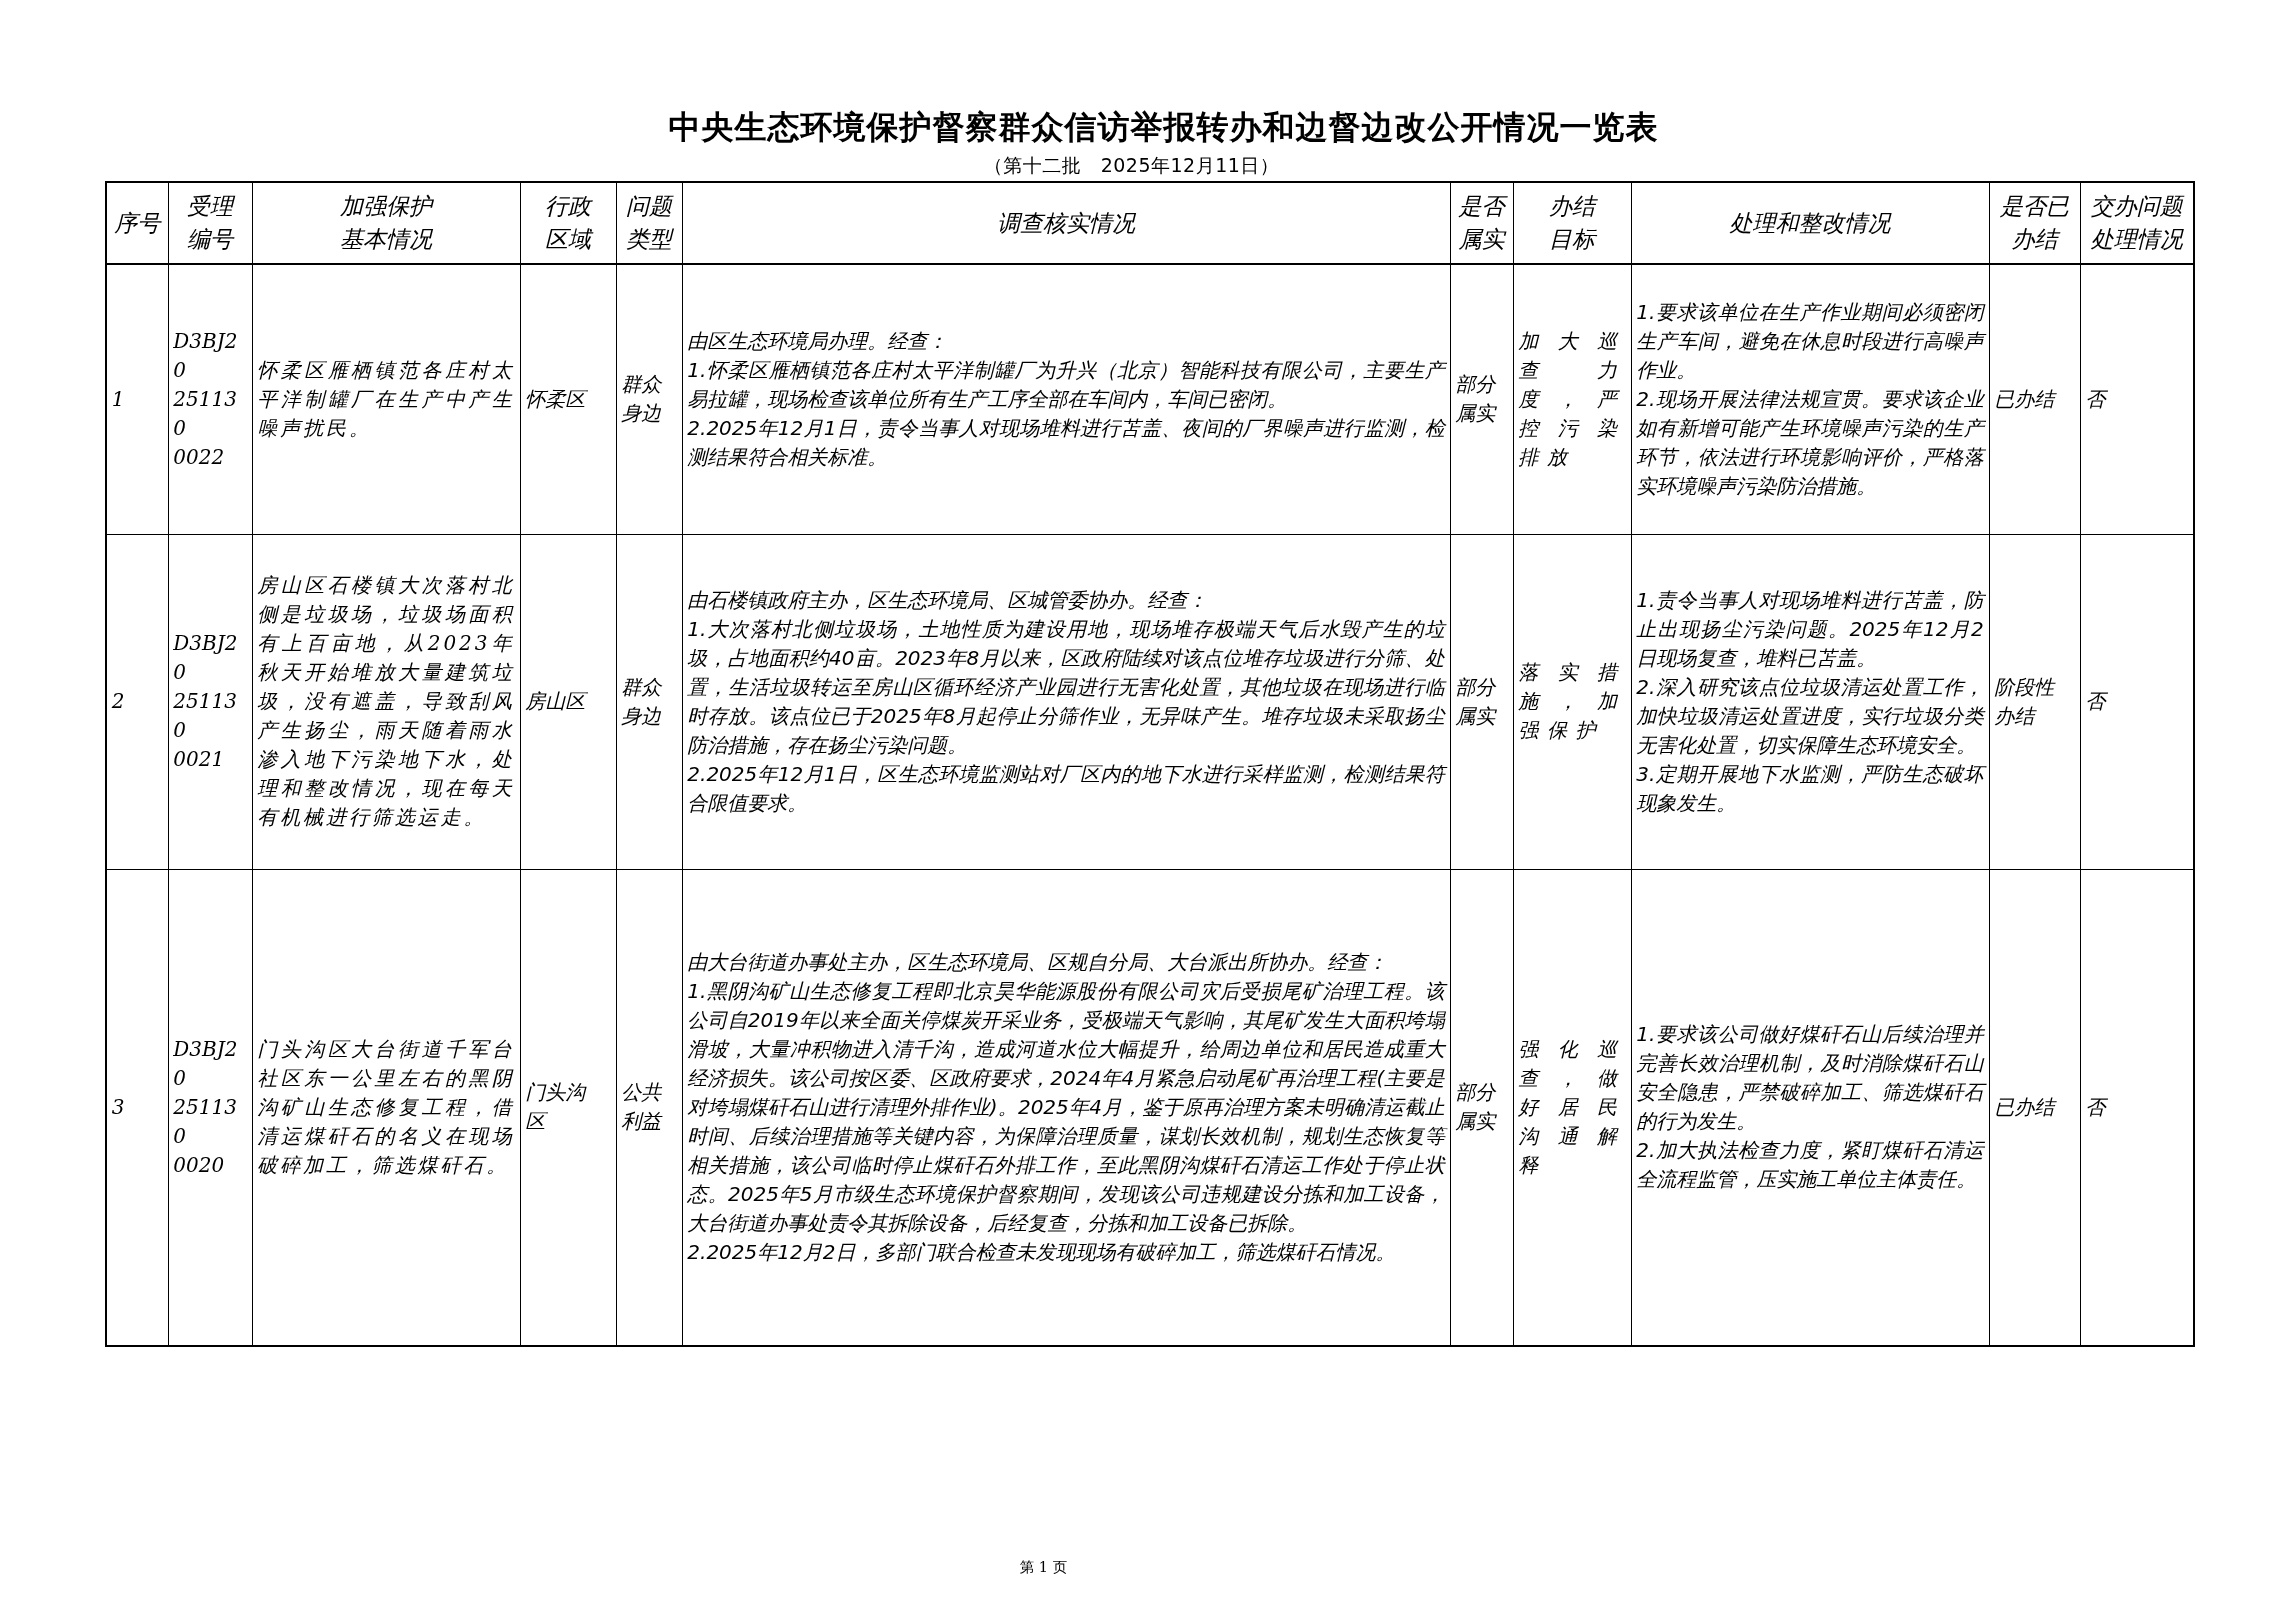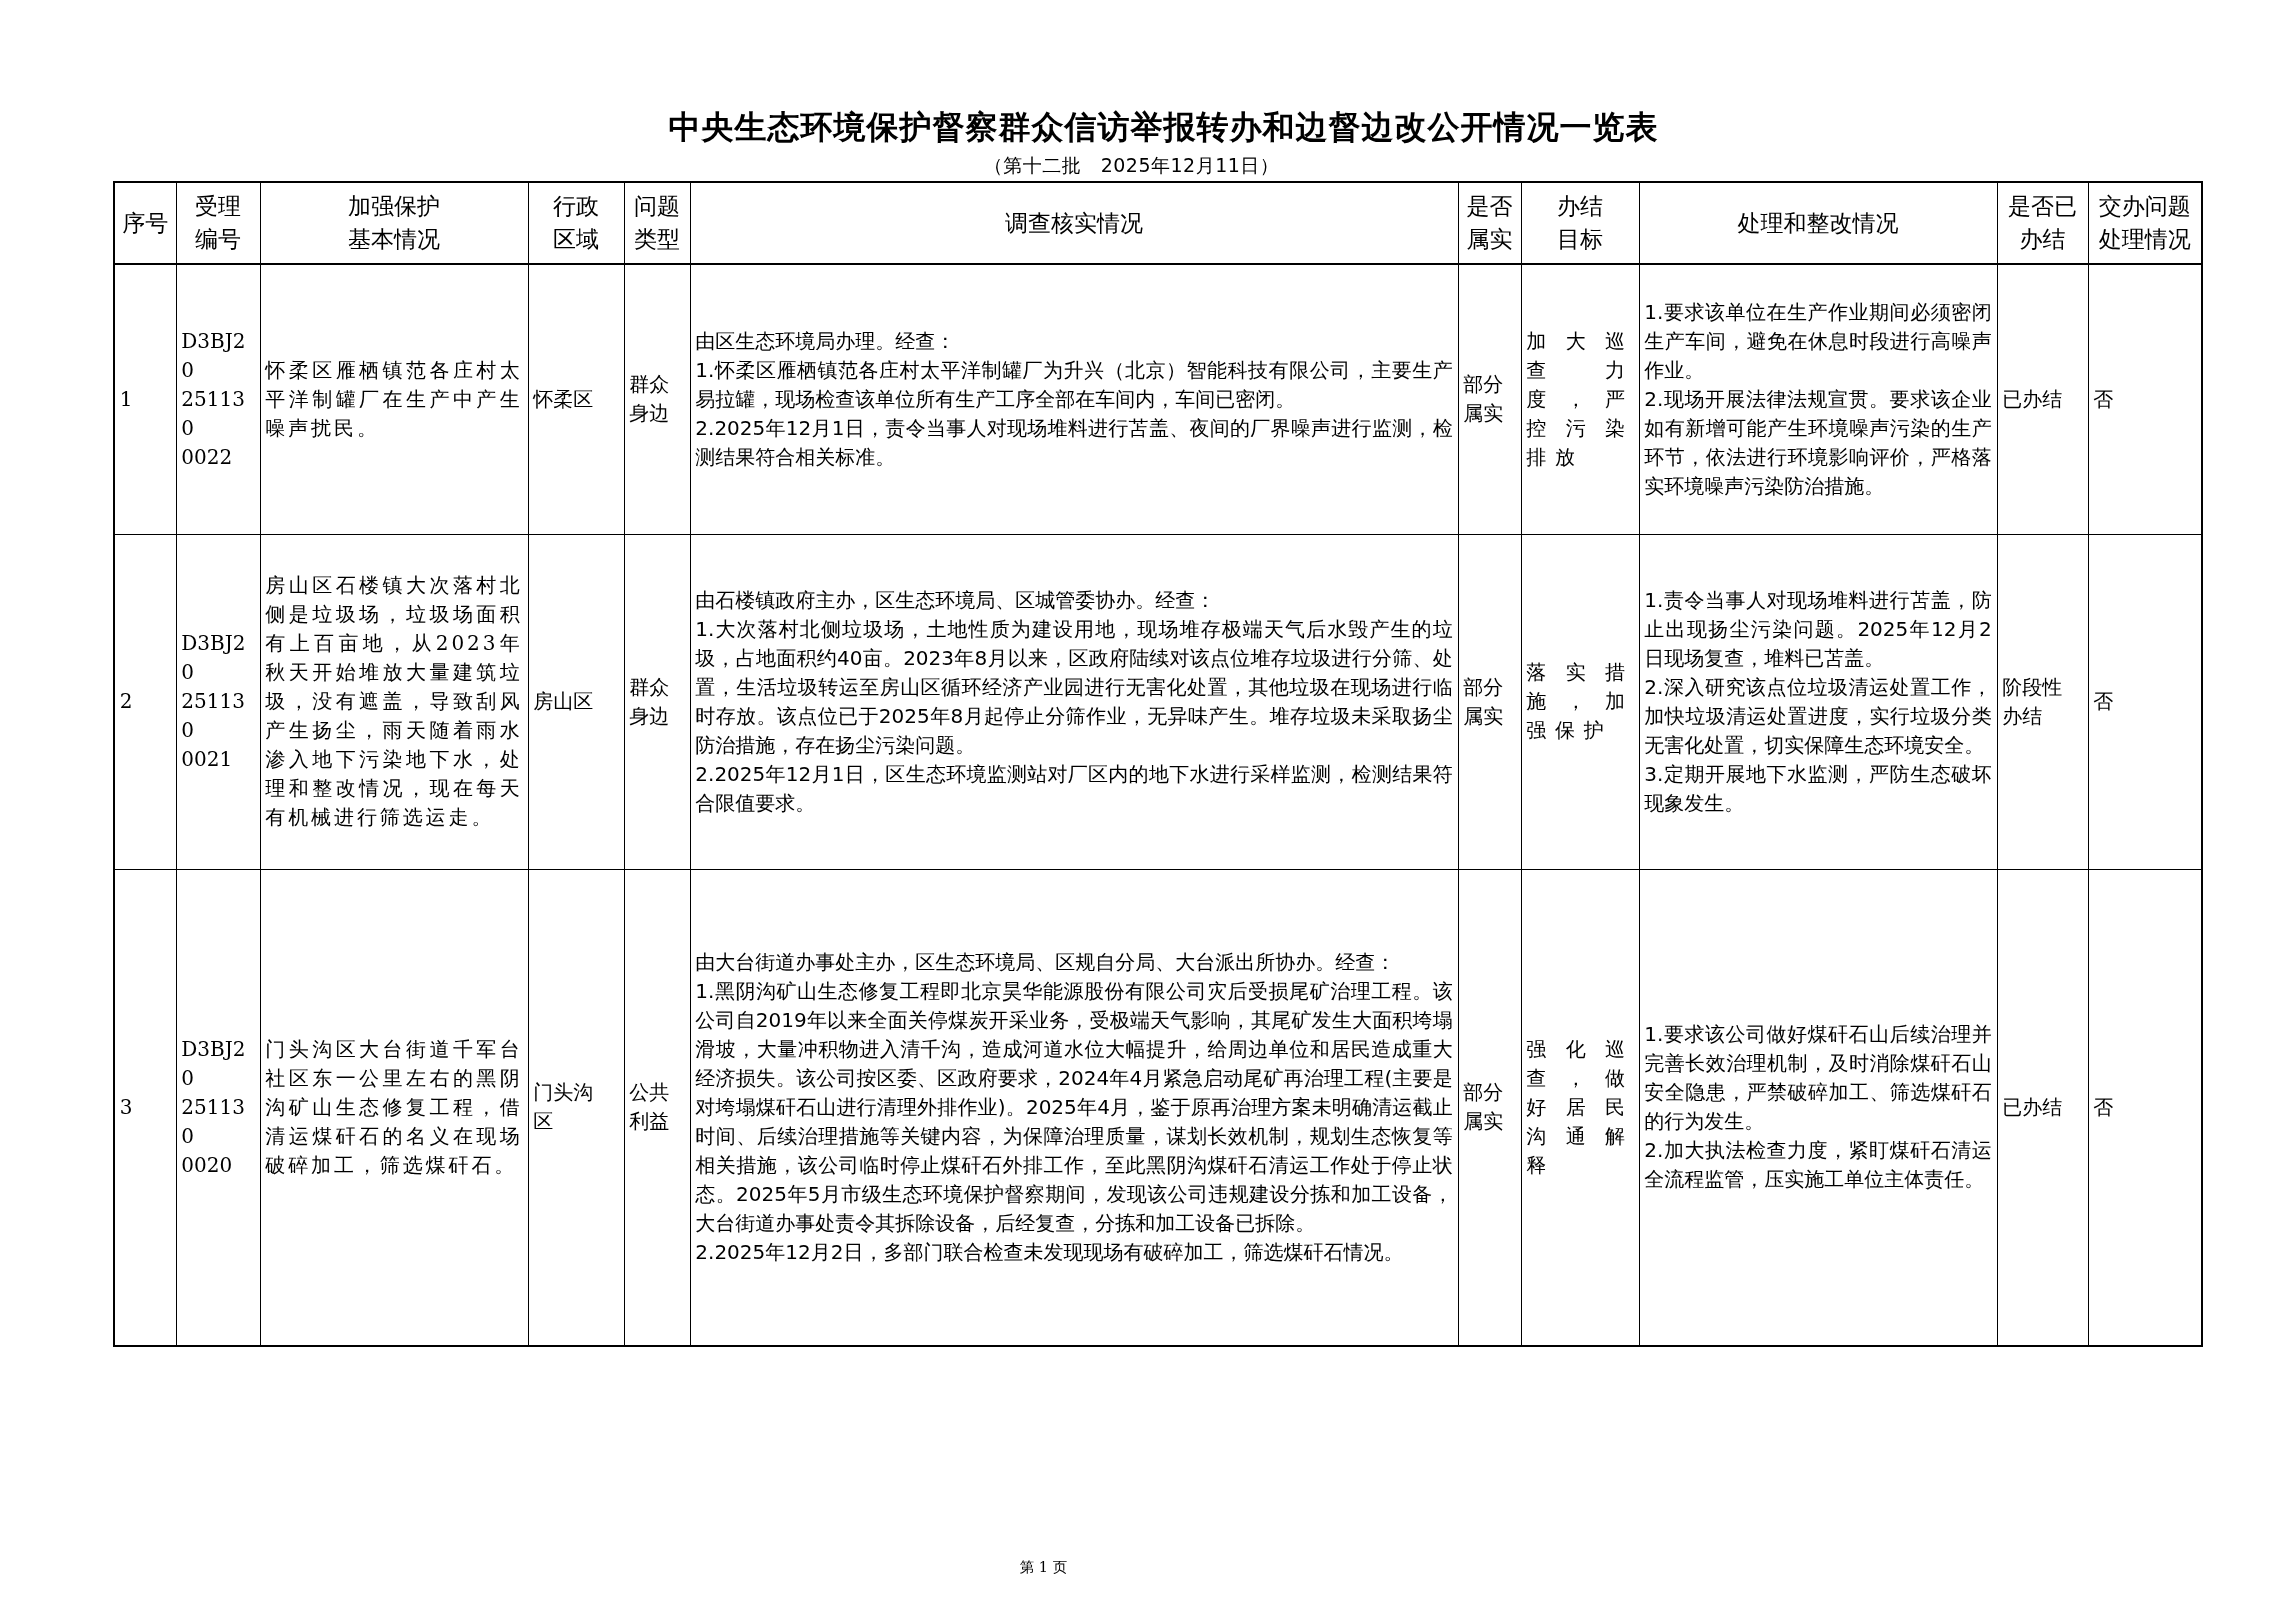--- a/index.html
+++ b/index.html
@@ -11,24 +11,25 @@
     position: absolute; left: 16px; top: 106px; width: 2295px; text-align: center;
     font-family: "DejaVu Sans", "Liberation Sans", sans-serif;
     font-weight: bold; font-size: 32px; letter-spacing: 1px;
   }
   .subtitle {
     position: absolute; left: 0; top: 153px; width: 2263px; text-align: center;
     font-family: "DejaVu Sans", "Liberation Sans", sans-serif;
     font-size: 19px; letter-spacing: 0.5px;
   }
   table.grid {
-    position: absolute; left: 113px; top: 181px;
+    position: absolute; left: 105px; top: 181px;
     border-collapse: collapse; table-layout: fixed;
     width: 2088px;
     border: 2.9px solid #000;
+    font-style: italic;
   }
   table.grid td, table.grid th {
     border: 1.4px solid #000; padding: 0 4.8px; vertical-align: middle;
     font-size: 20px; line-height: 29px; word-break: break-all;
   }
   table.grid th {
     font-family: "DejaVu Sans", "Liberation Sans", sans-serif;
     font-weight: normal; font-size: 23px; line-height: 33px; text-align: center;
     height: 80px;
   }

